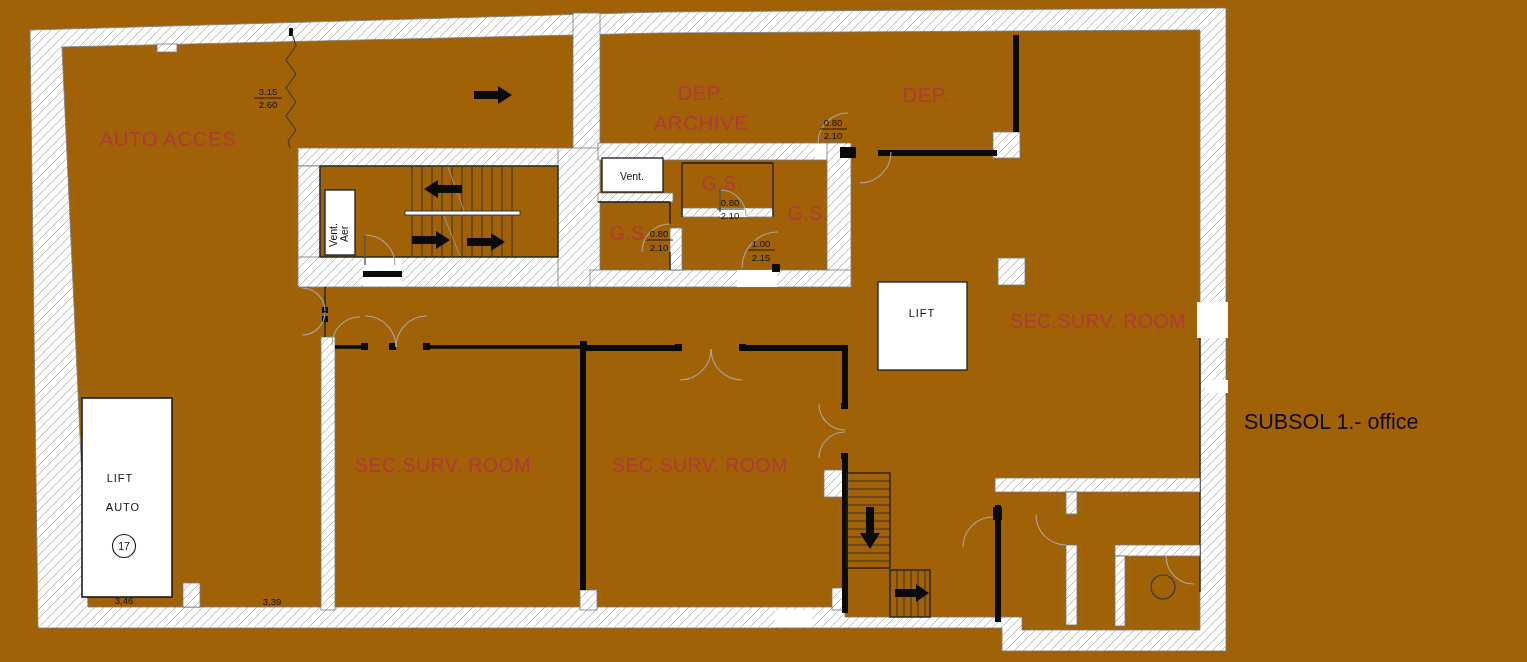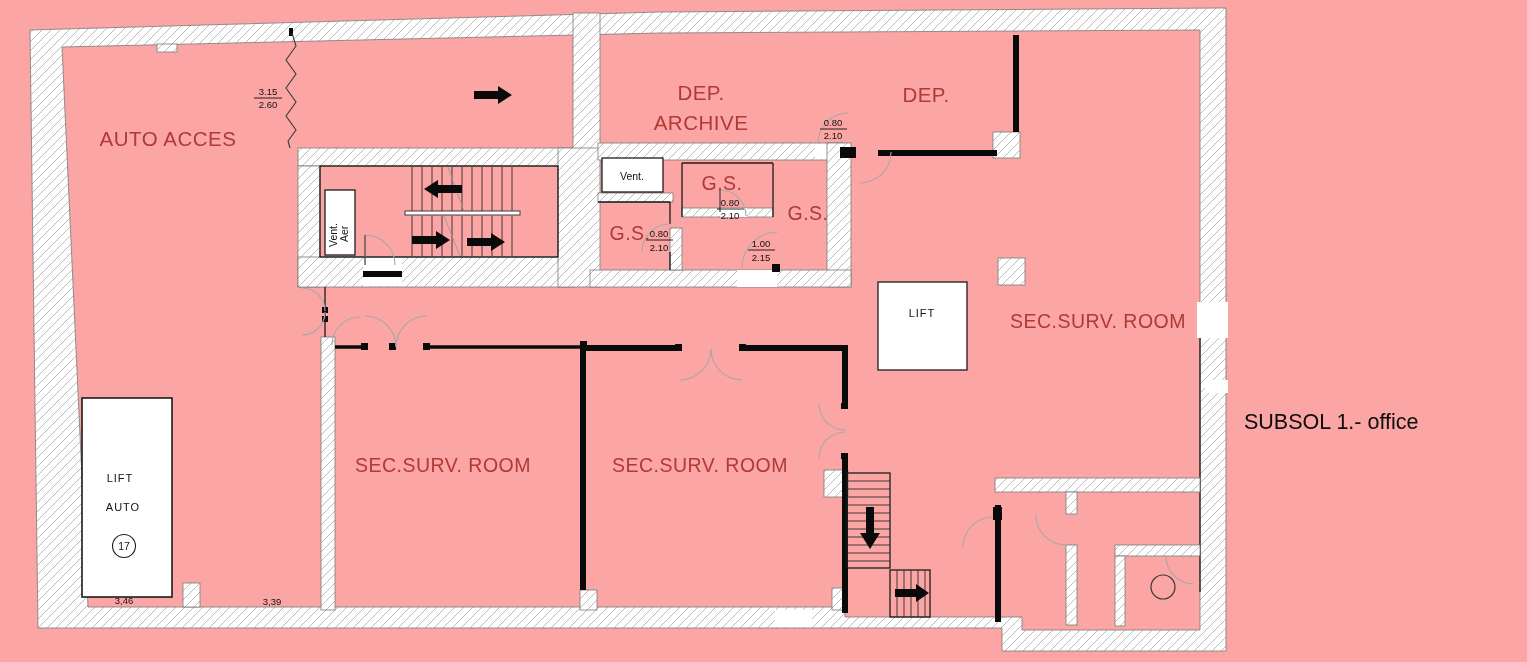--- a/index.html
+++ b/index.html
@@ -1,16 +1,16 @@
 <!DOCTYPE html>
 <html><head>
 <meta charset="utf-8">
 <style>
   html,body{margin:0;padding:0;background:#ffffff;}
-  #stage{position:relative;width:1527px;height:662px;background:#fca5a5;overflow:hidden;}
+  #stage{position:relative;width:1527px;height:662px;background:#a16207;overflow:hidden;}
   svg{display:block;}
   svg text{font-family:"Liberation Sans","DejaVu Sans",sans-serif;}
   .hatch{fill:url(#hatchPat);stroke:#7a7a7a;stroke-width:0.8;}
   .whitefill{fill:#ffffff;stroke:none;}
   .thin{fill:none;stroke:#1c1c1c;stroke-width:1.3;}
   .thinbox{fill:#ffffff;stroke:#1c1c1c;stroke-width:1.3;}
   .thick{stroke:#0a0a0a;stroke-width:6;fill:none;}
   .medium{stroke:#0a0a0a;stroke-width:3.5;fill:none;}
   .jamb{fill:#0a0a0a;stroke:none;}
   .arc{fill:none;stroke:#a8a8a8;stroke-width:1.1;}

